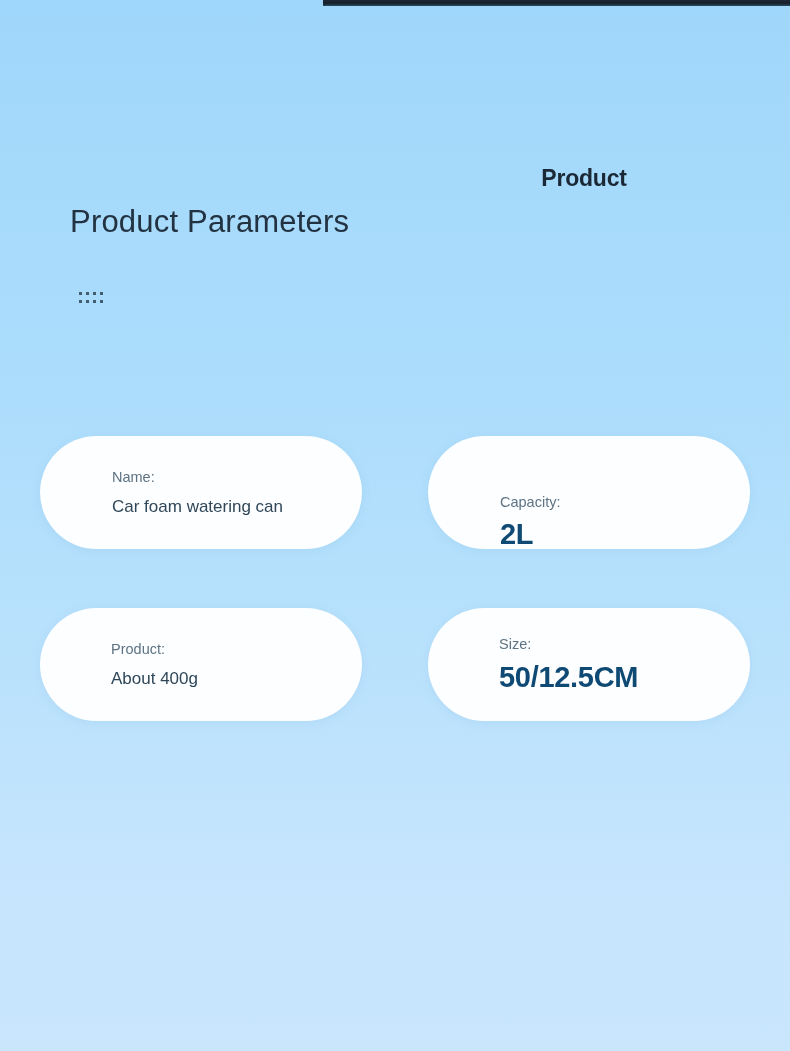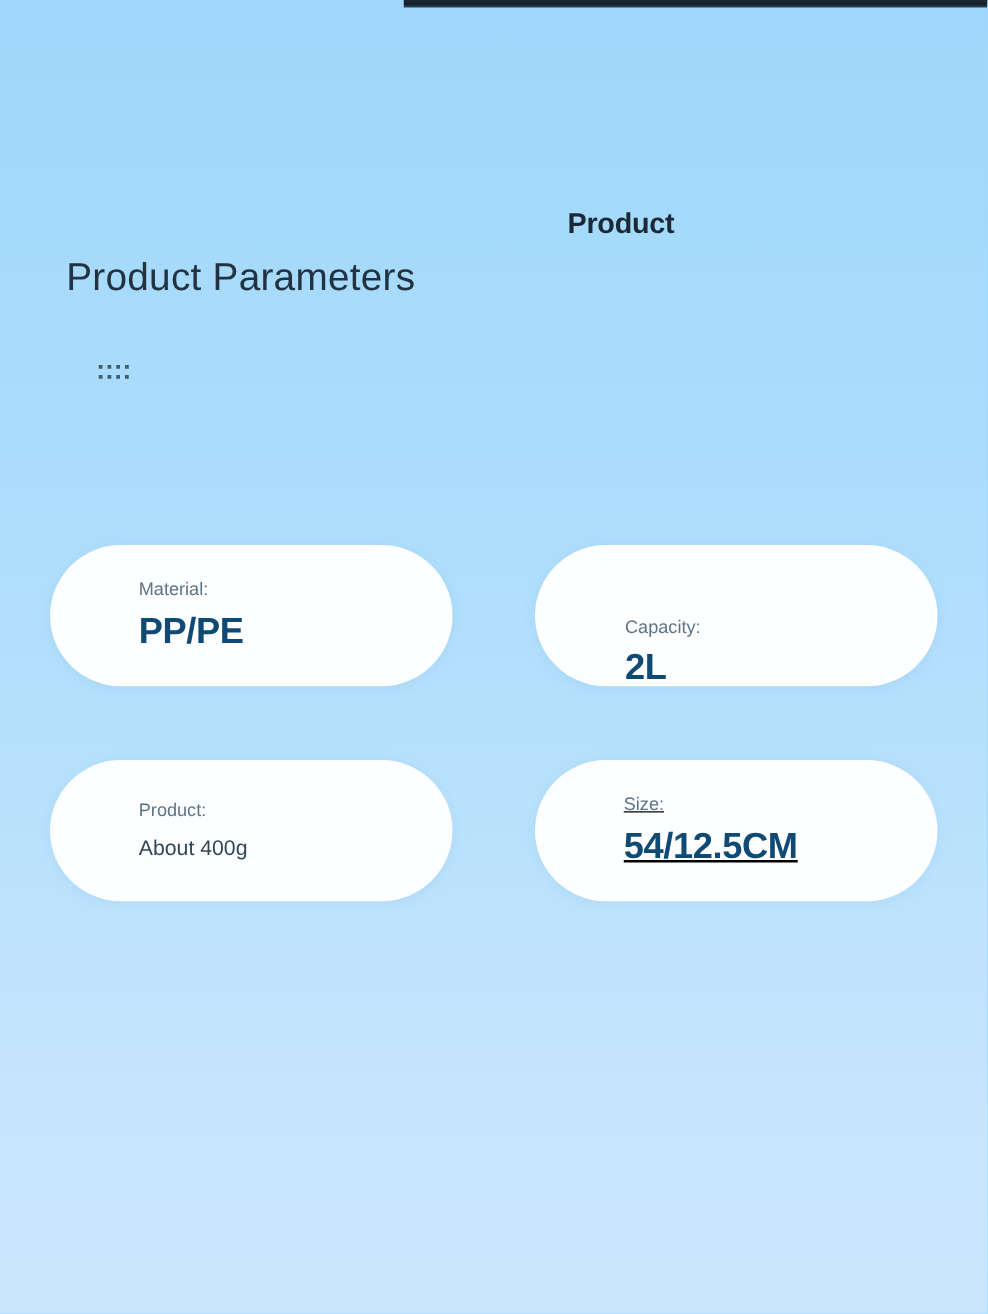--- a/index.html
+++ b/index.html
@@ -36,35 +36,35 @@
     left: 323px;
     top: 0;
     width: 467px;
     height: 6px;
     background: linear-gradient(to bottom, #1d2733 0%, #16202b 55%, #2c4a60 100%);
   }
 
   
   .title-en {
     position: absolute;
-    left: 53px;
+    left: 70px;
     top: 183px;
     font-size: 31px;
     font-weight: 400;
     letter-spacing: 0.2px;
     color: #233241;
     white-space: nowrap;
   }
 
   .title-sub {
     position: absolute;
     right: 76px;
     top: 162px;
     width: 260px;
-    text-align: left;
+    text-align: center;
     font-size: 23px;
     font-weight: 700;
     line-height: 33px;
     letter-spacing: -0.2px;
     color: #1b2836;
   }
   .title-sub .l2 { display: block; }
 
   
   .dot-grid {
@@ -140,21 +140,21 @@
     color: #0f4a75;
   }
   .card.strong .label { margin-bottom: 11px; }
 
   
   .card.c-name     { padding-left: 72px; }
   .card.c-material { padding-left: 71px; }
   .card.c-capacity { padding-left: 72px; justify-content: flex-end; }
   .card.c-quality  { padding-left: 71px; }
   .card.c-function { padding-left: 72px; }
-  .card.c-size     { padding-left: 71px; text-decoration: underline; }
+  .card.c-size     { padding-left: 71px; }
 </style>
 </head>
 <body>
 
 <div class="page">
 
   <div class="top-sliver"></div>
 
   <h1 class="title-en">Product Parameters</h1>
 
@@ -168,36 +168,36 @@
     <i></i>
     <i></i>
     <i></i>
     <i></i>
     <i></i>
     <i></i>
   </div>
 
   <div class="cards">
 
-
-    <div class="card strong c-material">
-      <span class="label">Material:</span>
-      <span class="value">PP/PE</span>
-    </div>
+    <div class="card plain c-name">
+      <span class="label">Name:</span>
+      <span class="value">Car foam watering can</span>
+    </div>
+
 
     <div class="card strong c-capacity">
       <span class="label">Capacity:</span>
       <span class="value">2L</span>
     </div>
 
     <div class="card plain c-quality">
       <span class="label">Product:</span>
       <span class="value">About 400g</span>
     </div>
 
 
     <div class="card strong c-size">
       <span class="label">Size:</span>
-      <span class="value">54/12.5CM</span>
+      <span class="value">50/12.5CM</span>
     </div>
 
   </div>
 </div>
 
 </body></html>

